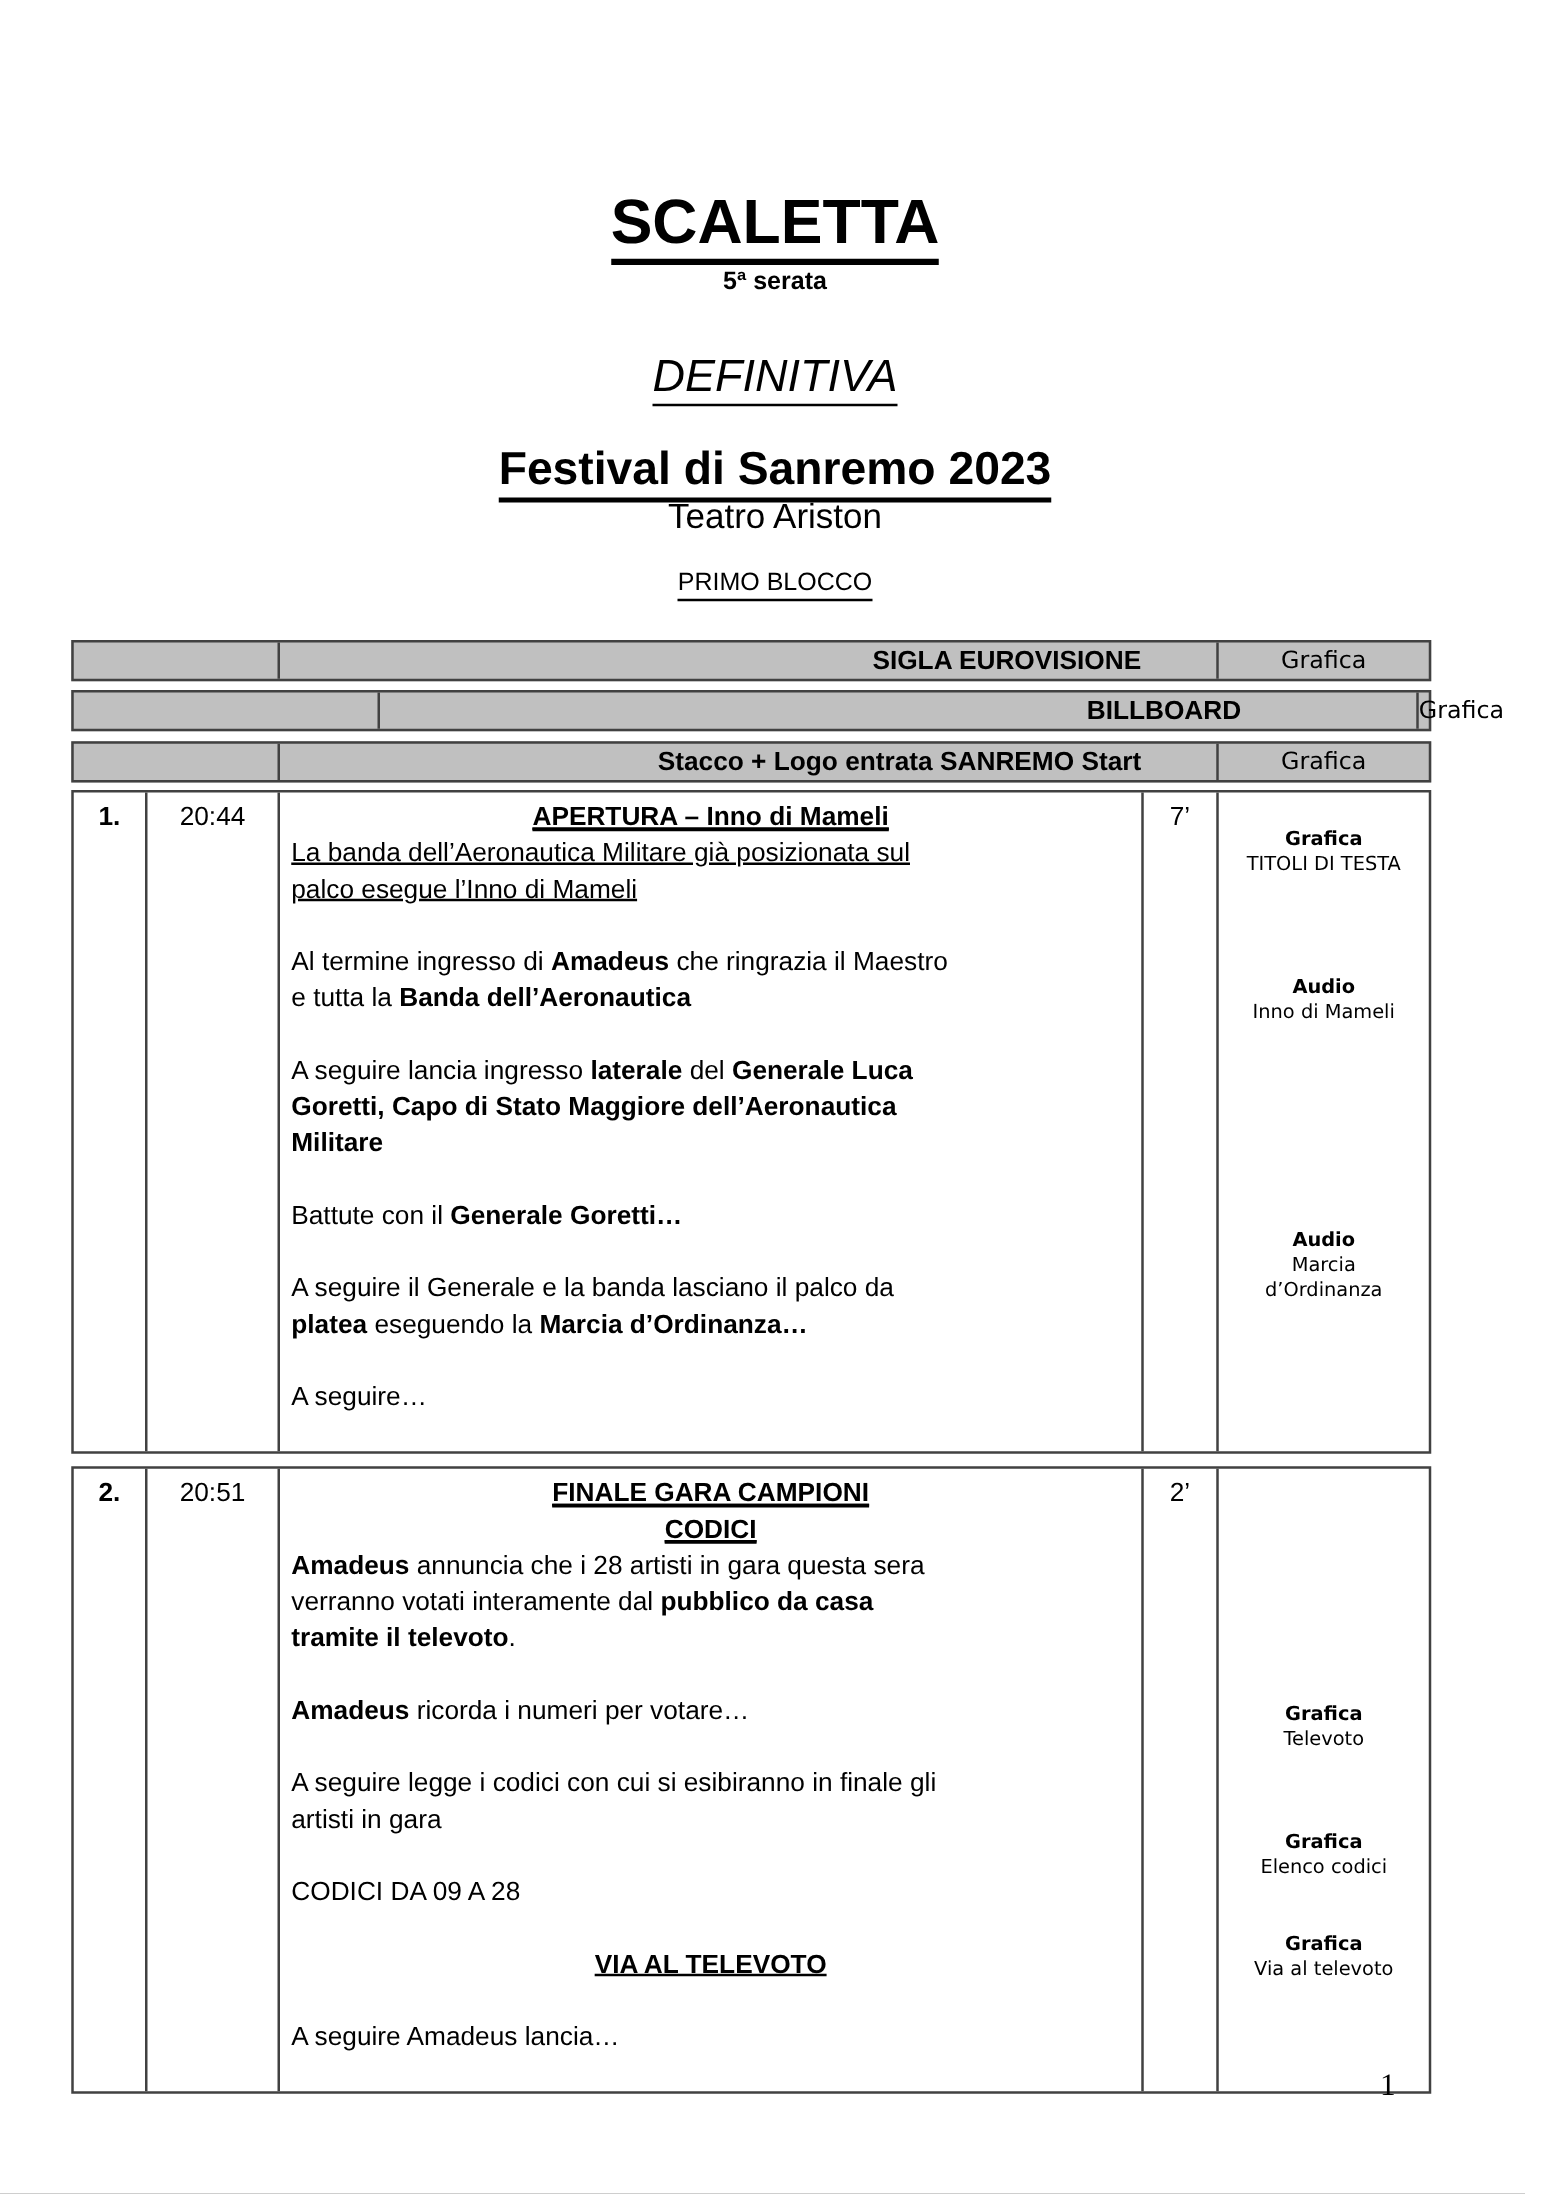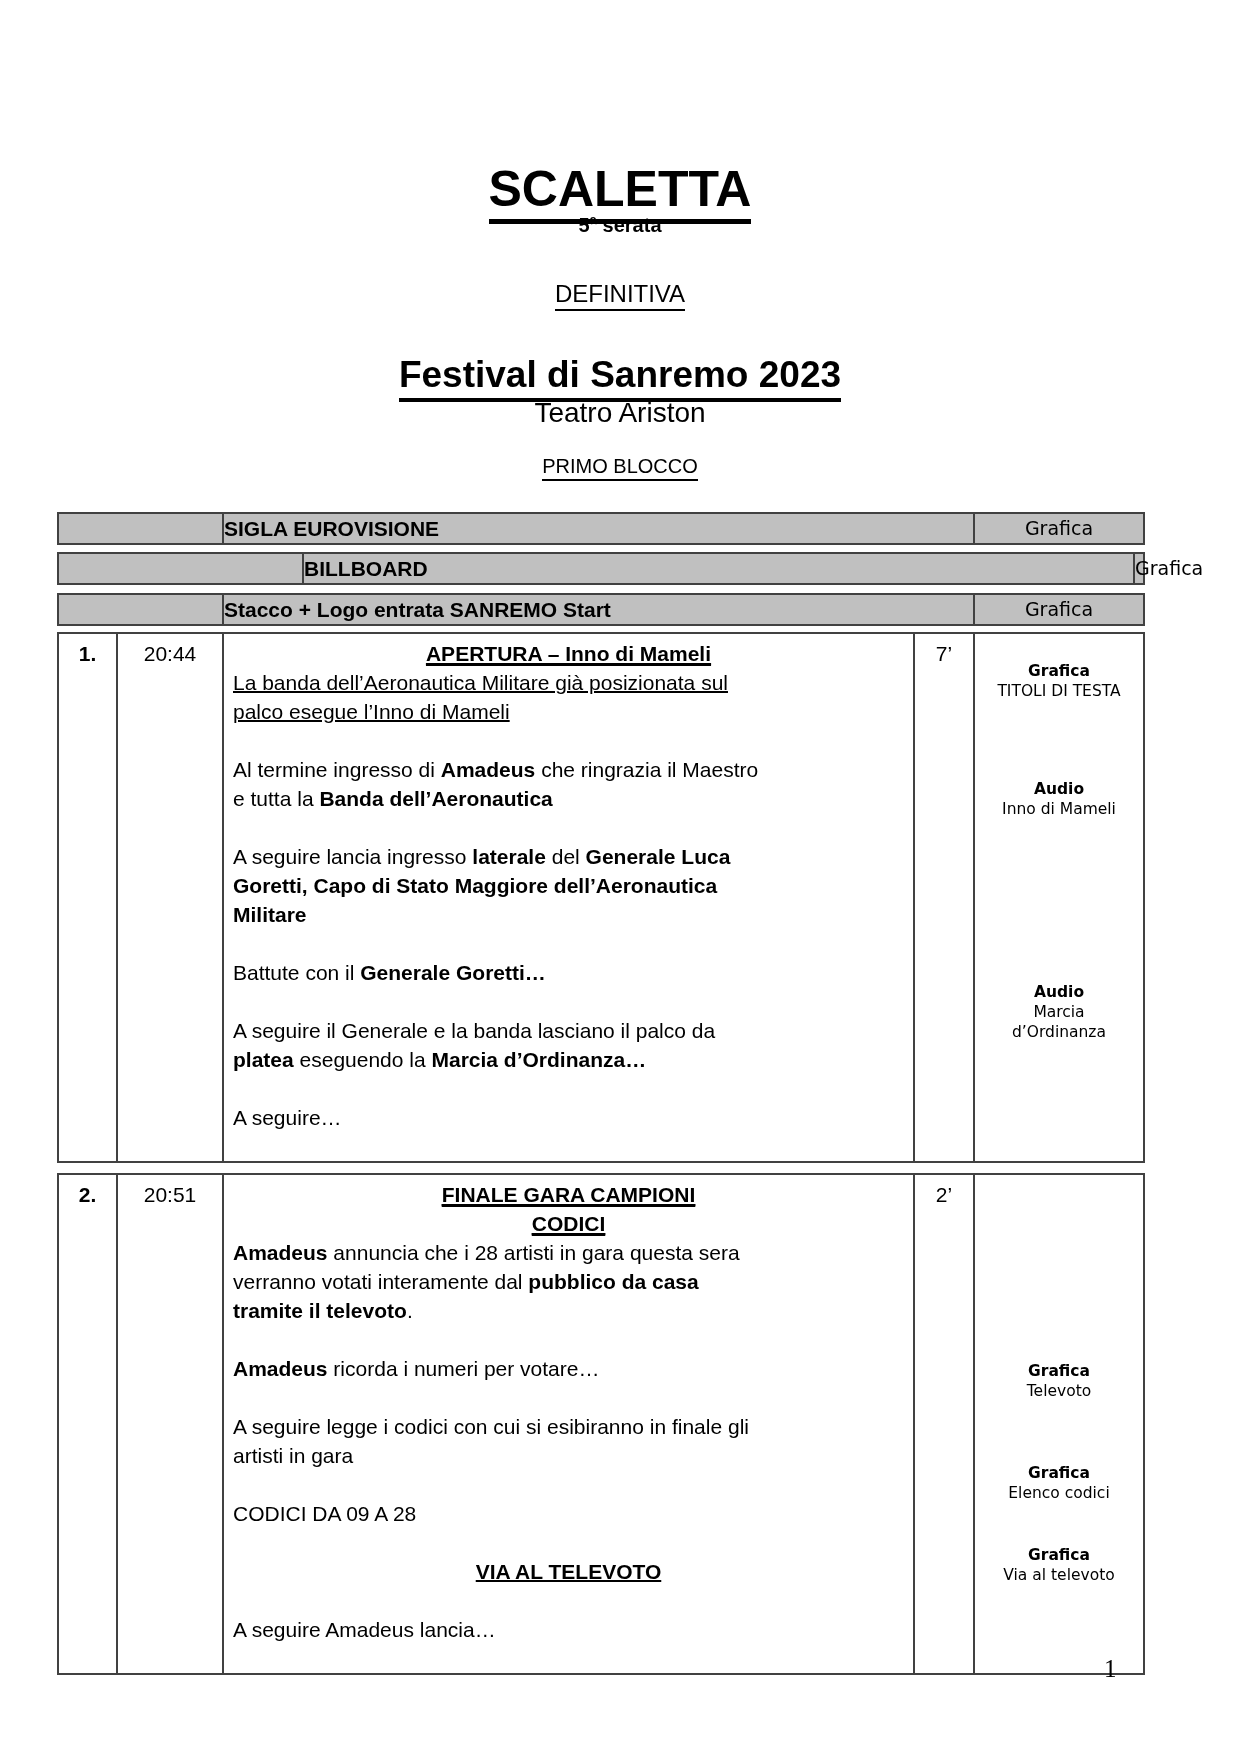--- a/index.html
+++ b/index.html
@@ -1,23 +1,23 @@
 <!DOCTYPE html>
 <html><head>
 <meta charset="utf-8">
 <style>
   html,body{margin:0;padding:0;background:#888;}
   .page{position:relative;width:1240px;height:1755px;background:#ffffff;overflow:hidden;
         font-family:"Liberation Sans",sans-serif;color:#000;}
   
   .hwrap{position:absolute;left:0;width:100%;text-align:center;}
-  .h-title{top:160px;font-size:50px;font-weight:bold;}
+  .h-title{top:148px;font-size:50px;font-weight:bold;}
   .h-title span{display:inline-block;border-bottom:5px solid #000;padding-bottom:3px;line-height:1.05;}
   .h-serata{top:214px;font-size:20px;font-weight:bold;}
-  .h-def{top:280px;font-size:24px;}
+  .h-def{top:280px;font-size:36px;font-style:italic;}
   .h-def span{display:inline-block;border-bottom:2px solid #000;padding-bottom:1px;}
   .h-fest{top:354px;font-size:37px;font-weight:bold;}
   .h-fest span{display:inline-block;border-bottom:4px solid #000;padding-bottom:2px;}
   .h-teatro{top:397px;font-size:28px;}
   .h-blocco{top:455px;font-size:20px;}
   .h-blocco span{display:inline-block;border-bottom:2px solid #000;padding-bottom:1px;}
   
   .tables{position:absolute;top:512px;left:57px;width:1088px;}
   .trow{display:flex;width:1088px;border:2px solid #414141;box-sizing:border-box;}
   .gray{background:#c0c0c0;height:33px;margin-bottom:7px;align-items:center;}
@@ -27,21 +27,21 @@
   .item2{min-height:480px;}
   .cell{box-sizing:border-box;}
   .c1{width:57px;flex:none;text-align:center;font-weight:bold;}
   .c2{width:106px;flex:none;text-align:center;}
   .c3{width:691px;flex:none;}
   .c4{width:60px;flex:none;text-align:center;}
   .c5{flex:1;position:relative;}
   .vline{border-left:2px solid #414141;}
   .itemrow .cell{padding-top:5px;font-size:21px;line-height:29px;}
   .itemrow .c3{padding:5px 9px 0 9px;}
-  .gray .gtitle{font-size:21px;font-weight:bold;text-align:left;line-height:29px;padding-top:0;}
+  .gray .gtitle{font-size:21px;font-weight:bold;text-align:right;line-height:29px;padding-top:0;}
   .gray .gnote{font-family:"DejaVu Sans",sans-serif;font-size:19px;text-align:center;padding-top:0;line-height:29px;}
   .cell-title{font-weight:bold;text-align:center;text-decoration:underline;}
   .cell-title .tl{text-decoration:underline;text-decoration-thickness:2.5px;}
   .c3 p{margin:29px 0;white-space:pre-wrap;}
   .c3 p.first{margin-top:0;}
   .c3 p.center{text-align:center;}
   .c3 span.b{font-weight:bold;}
   .c3 span.u{text-decoration:underline;text-decoration-thickness:2px;}
   .note{position:absolute;left:0;width:100%;text-align:center;
         font-family:"DejaVu Sans",sans-serif;font-size:15.5px;line-height:20px;}

